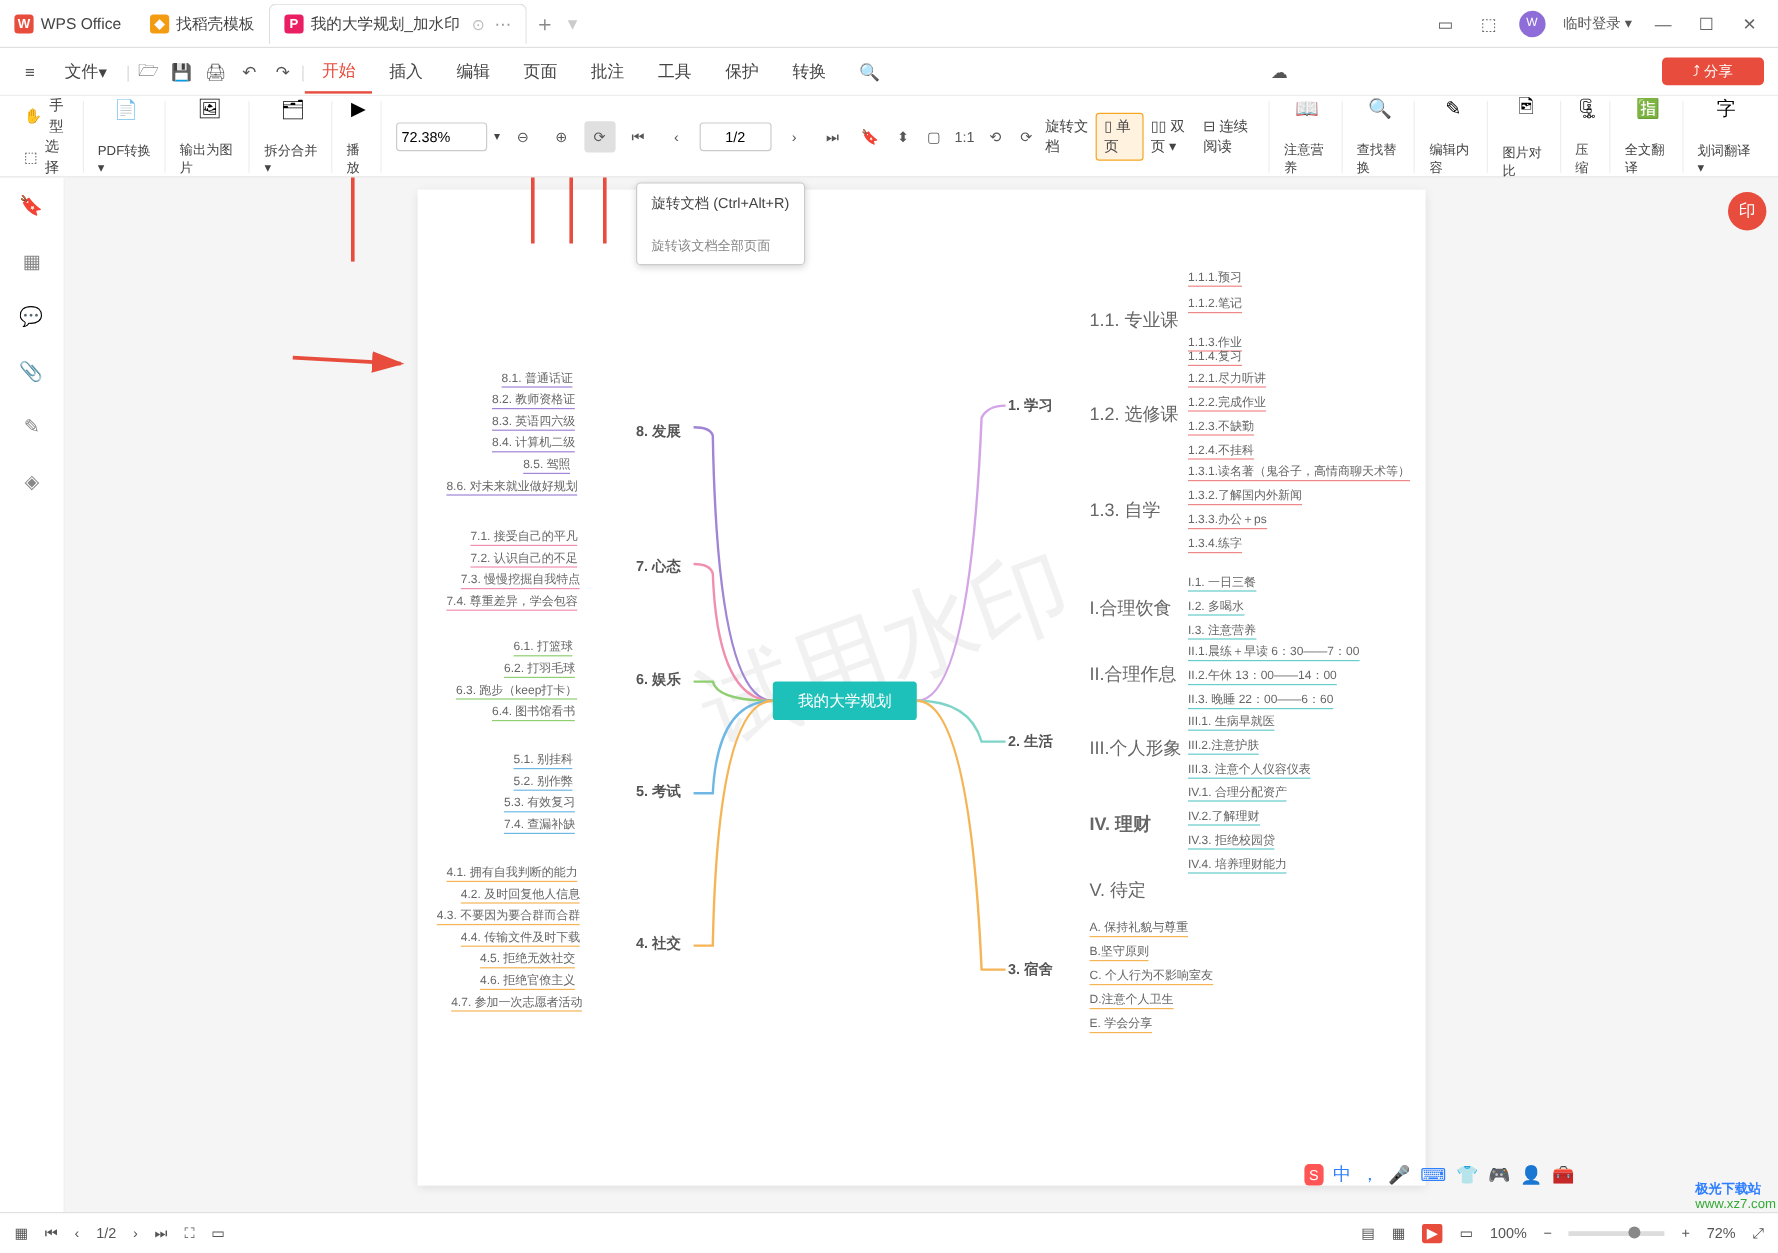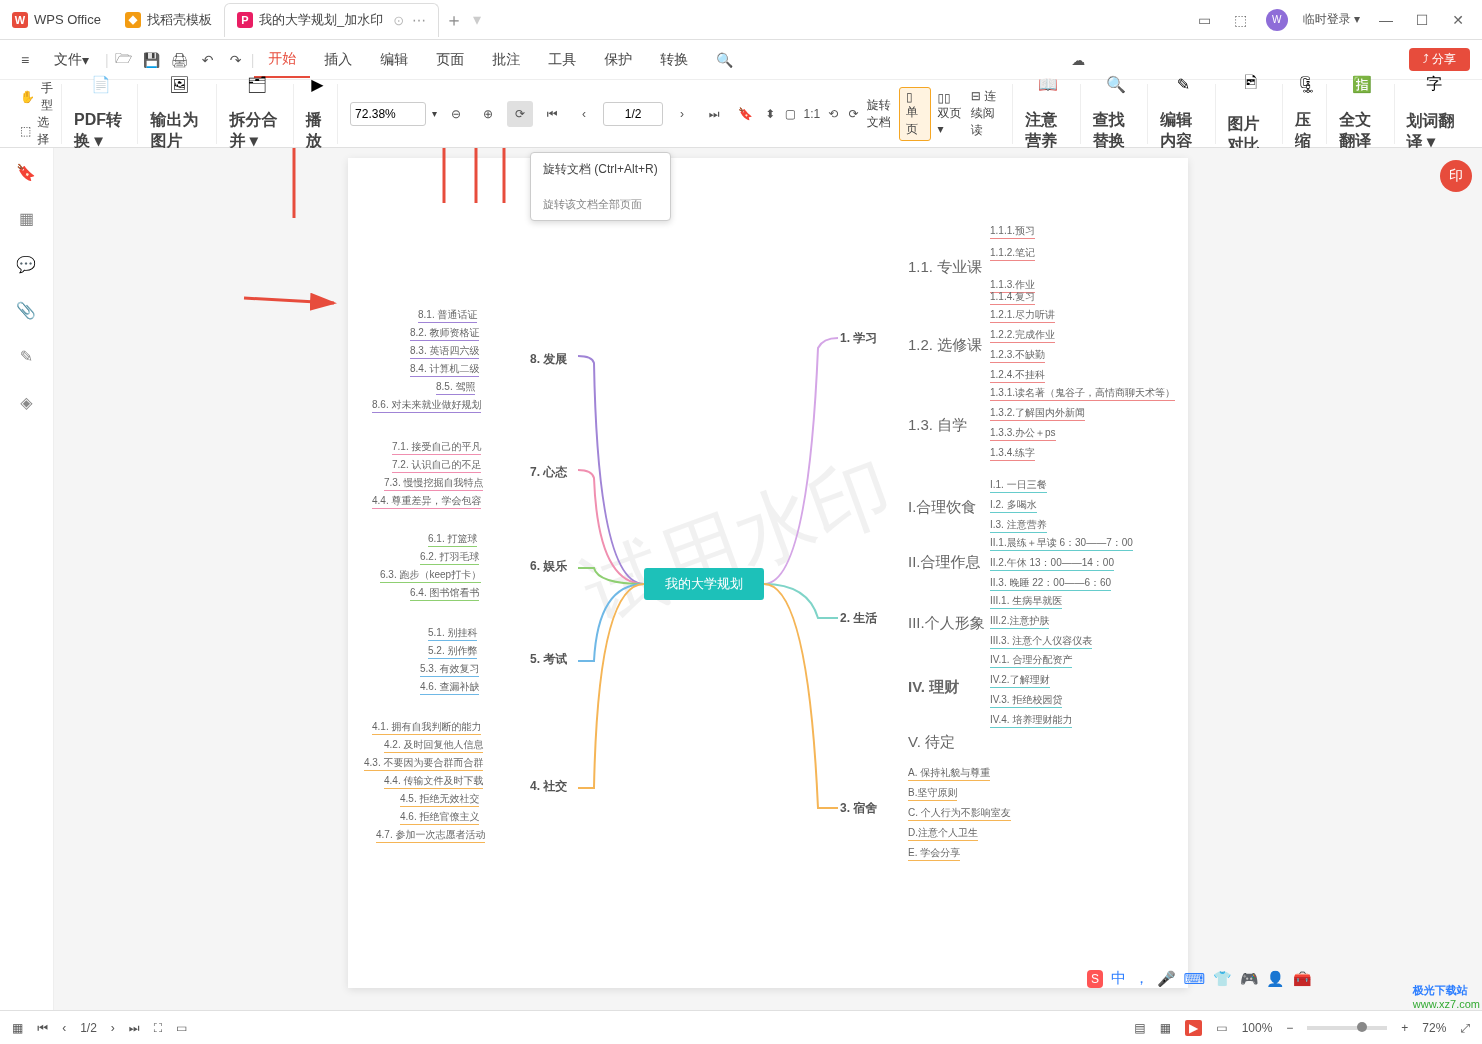--- a/index.html
+++ b/index.html
@@ -15,26 +15,26 @@
 .addtab{width:30px;text-align:center;color:#888;font-size:18px;cursor:pointer;}
 .wincontrols{margin-left:auto;display:flex;align-items:center;padding-right:6px;}
 .wbtn{width:36px;height:30px;display:flex;align-items:center;justify-content:center;color:#666;font-size:14px;cursor:pointer;}
 .avatar{width:22px;height:22px;border-radius:50%;background:#8e6dd8;color:#fff;font-size:10px;display:flex;align-items:center;justify-content:center;}
 .login{font-size:12px;color:#555;padding:0 8px;}
 .menubar{height:40px;display:flex;align-items:center;padding:0 12px;font-size:14px;color:#444;border-bottom:1px solid #eee;}
 .menuitem{padding:0 14px;height:36px;display:flex;align-items:center;cursor:pointer;}
 .menuitem.active{color:#e74c3c;border-bottom:2px solid #e74c3c;}
 .mleft{display:flex;align-items:center;gap:2px;}
 .ibtn{width:26px;height:26px;display:flex;align-items:center;justify-content:center;color:#555;border-radius:3px;cursor:pointer;}
-.share{background:#e74c3c;color:#fff;padding:3px 14px;border-radius:4px;font-size:12px;margin-left:auto;}
+.share{background:#e74c3c;color:#fff;padding:3px 26px;border-radius:4px;font-size:12px;margin-left:auto;}
 .ribbon{height:68px;display:flex;align-items:center;padding:4px 12px;gap:4px;border-bottom:1px solid #e0e0e0;}
 .rgroup{display:flex;flex-direction:column;align-items:center;padding:0 8px;border-right:1px solid #eee;height:60px;justify-content:center;}
 .rgroup:last-child{border-right:none;}
 .rrow{display:flex;align-items:center;gap:6px;font-size:12px;color:#444;}
-.rlbl{font-size:16px;color:#444;margin-top:16px;font-weight:bold;}
+.rlbl{font-size:11px;color:#444;margin-top:16px;}
 .rsmall{font-size:12px;color:#444;}
 .zoomsel{width:76px;height:24px;border:1px solid #ccc;border-radius:3px;font-size:12px;padding:0 4px;}
 .pageinput{width:60px;height:24px;border:1px solid #ccc;border-radius:3px;text-align:center;font-size:12px;}
 .singlepg{background:#fff3e0;border:1px solid #f5a623;padding:2px 6px;border-radius:3px;}
 .rotatehl{background:#e0e0e0;padding:2px 6px;border-radius:3px;}
 .workspace{position:absolute;top:148px;left:54px;right:0;bottom:34px;background:#f5f5f5;display:flex;justify-content:center;overflow:hidden;}
 .leftbar{position:absolute;left:0;top:148px;bottom:34px;width:54px;background:#fff;border-right:1px solid #eee;display:flex;flex-direction:column;align-items:center;padding-top:12px;gap:22px;}
 .leftbar .lb{width:24px;height:24px;color:#888;display:flex;align-items:center;justify-content:center;cursor:pointer;}
 .page{width:840px;height:830px;background:#fff;box-shadow:0 2px 8px rgba(0,0,0,.1);margin-top:10px;position:relative;}
 .tooltip{position:absolute;left:530px;top:152px;background:#fff;border:1px solid #ccc;border-radius:4px;padding:8px 12px;font-size:12px;color:#444;box-shadow:0 2px 6px rgba(0,0,0,.15);z-index:100;}
@@ -294,33 +294,33 @@
       <div class="leaf" style="left:62px;top:168px;border-color:#a084d6">8.2. 教师资格证</div>
       <div class="leaf" style="left:62px;top:186px;border-color:#a084d6">8.3. 英语四六级</div>
       <div class="leaf" style="left:62px;top:204px;border-color:#a084d6">8.4. 计算机二级</div>
       <div class="leaf" style="left:88px;top:222px;border-color:#a084d6">8.5. 驾照</div>
       <div class="leaf" style="left:24px;top:240px;border-color:#a084d6">8.6. 对未来就业做好规划</div>
 
       <div class="l1" style="left:182px;top:306px;">7. 心态</div>
       <div class="leaf" style="left:44px;top:282px;border-color:#f08fb0">7.1. 接受自己的平凡</div>
       <div class="leaf" style="left:44px;top:300px;border-color:#f08fb0">7.2. 认识自己的不足</div>
       <div class="leaf" style="left:36px;top:318px;border-color:#f08fb0">7.3. 慢慢挖掘自我特点</div>
-      <div class="leaf" style="left:24px;top:336px;border-color:#f08fb0">4.4. 尊重差异，学会包容</div>
+      <div class="leaf" style="left:24px;top:336px;border-color:#f08fb0">7.4. 尊重差异，学会包容</div>
 
       <div class="l1" style="left:182px;top:400px;">6. 娱乐</div>
       <div class="leaf" style="left:80px;top:374px;border-color:#8fcf72">6.1. 打篮球</div>
       <div class="leaf" style="left:72px;top:392px;border-color:#8fcf72">6.2. 打羽毛球</div>
       <div class="leaf" style="left:32px;top:410px;border-color:#8fcf72">6.3. 跑步（keep打卡）</div>
       <div class="leaf" style="left:62px;top:428px;border-color:#8fcf72">6.4. 图书馆看书</div>
 
       <div class="l1" style="left:182px;top:493px;">5. 考试</div>
       <div class="leaf" style="left:80px;top:468px;border-color:#6fb8e6">5.1. 别挂科</div>
       <div class="leaf" style="left:80px;top:486px;border-color:#6fb8e6">5.2. 别作弊</div>
       <div class="leaf" style="left:72px;top:504px;border-color:#6fb8e6">5.3. 有效复习</div>
-      <div class="leaf" style="left:72px;top:522px;border-color:#6fb8e6">4.6. 查漏补缺</div>
+      <div class="leaf" style="left:72px;top:522px;border-color:#6fb8e6">7.4. 查漏补缺</div>
 
       <div class="l1" style="left:182px;top:620px;">4. 社交</div>
       <div class="leaf" style="left:24px;top:562px;border-color:#f5b556">4.1. 拥有自我判断的能力</div>
       <div class="leaf" style="left:36px;top:580px;border-color:#f5b556">4.2. 及时回复他人信息</div>
       <div class="leaf" style="left:16px;top:598px;border-color:#f5b556">4.3. 不要因为要合群而合群</div>
       <div class="leaf" style="left:36px;top:616px;border-color:#f5b556">4.4. 传输文件及时下载</div>
       <div class="leaf" style="left:52px;top:634px;border-color:#f5b556">4.5. 拒绝无效社交</div>
       <div class="leaf" style="left:52px;top:652px;border-color:#f5b556">4.6. 拒绝官僚主义</div>
       <div class="leaf" style="left:28px;top:670px;border-color:#f5b556">4.7. 参加一次志愿者活动</div>
     </div>

